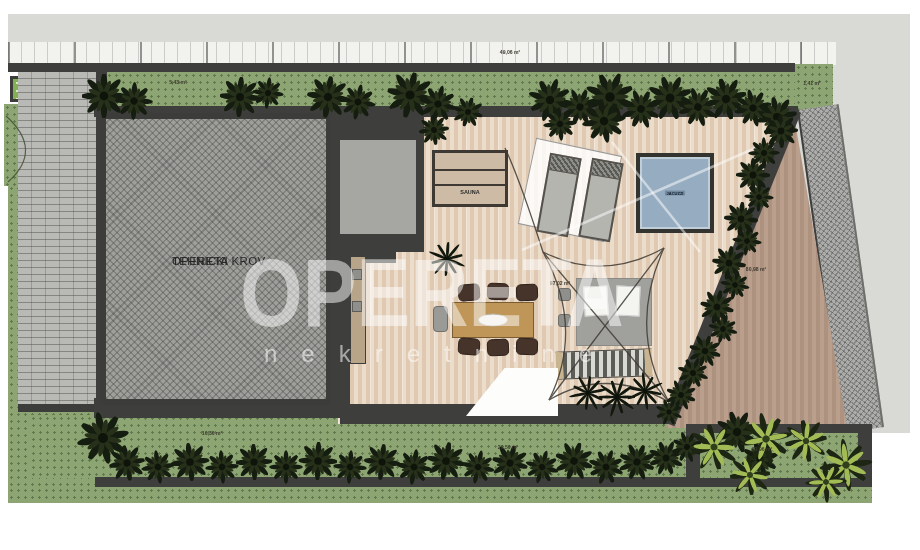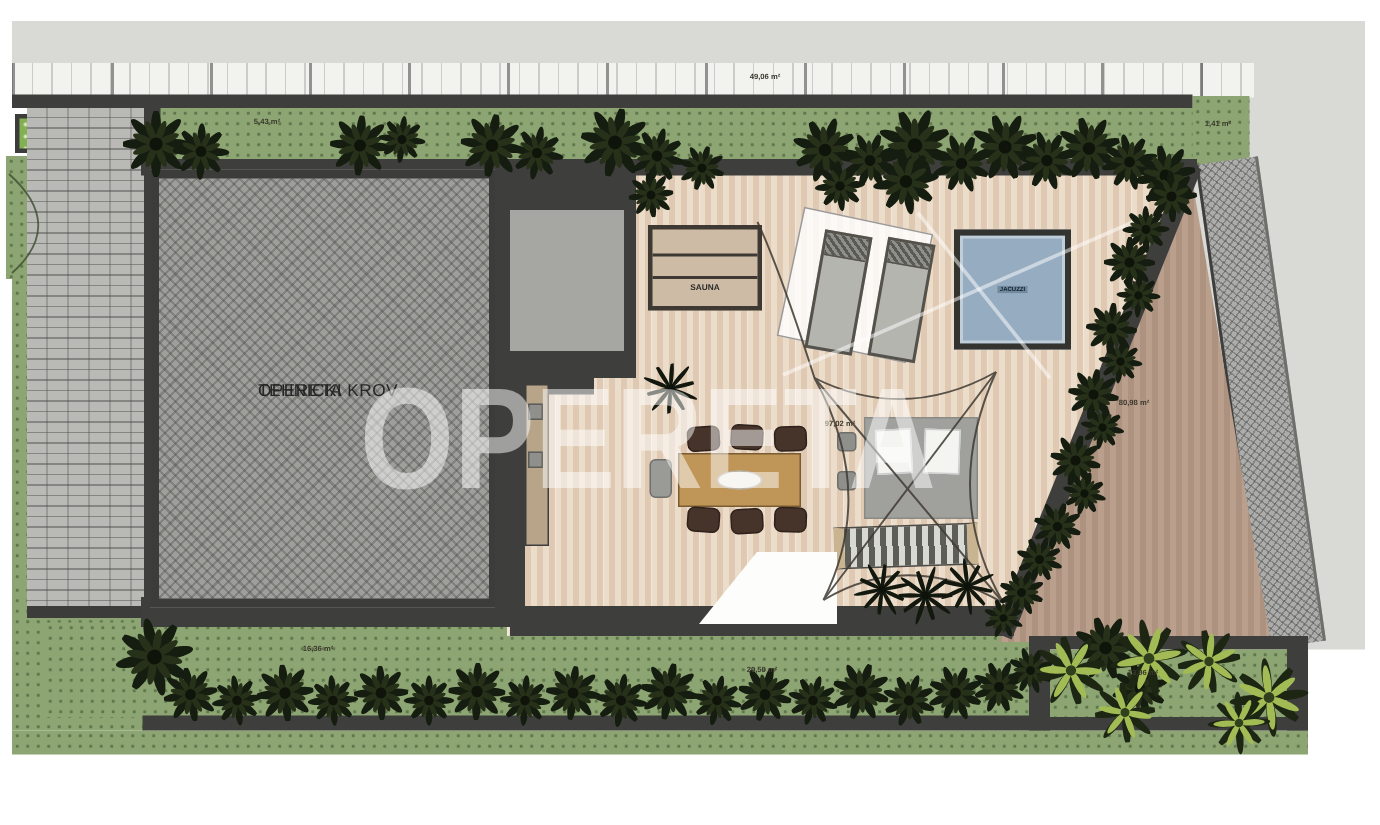--- a/index.html
+++ b/index.html
@@ -477,13 +477,14 @@
   <div class="tiny-label" style="left:178px;top:82px">5,43 m²</div>
   <div class="tiny-label" style="left:510px;top:52px">49,06 m²</div>
   <div class="tiny-label" style="left:812px;top:83px">1,41 m²</div>
   <div class="tiny-label" style="left:560px;top:283px">97,02 m²</div>
   <div class="tiny-label" style="left:756px;top:269px">80,98 m²</div>
   <div class="tiny-label" style="left:212px;top:433px">16,36 m²</div>
   <div class="tiny-label" style="left:508px;top:447px">20,50 m²</div>
   <div class="tiny-label" style="left:762px;top:449px">13,96 m²</div>
 
   <div class="watermark-title">OPERETA</div>
+  <div class="watermark-sub">nekretnine</div>
 </div>
 
 </body></html>

